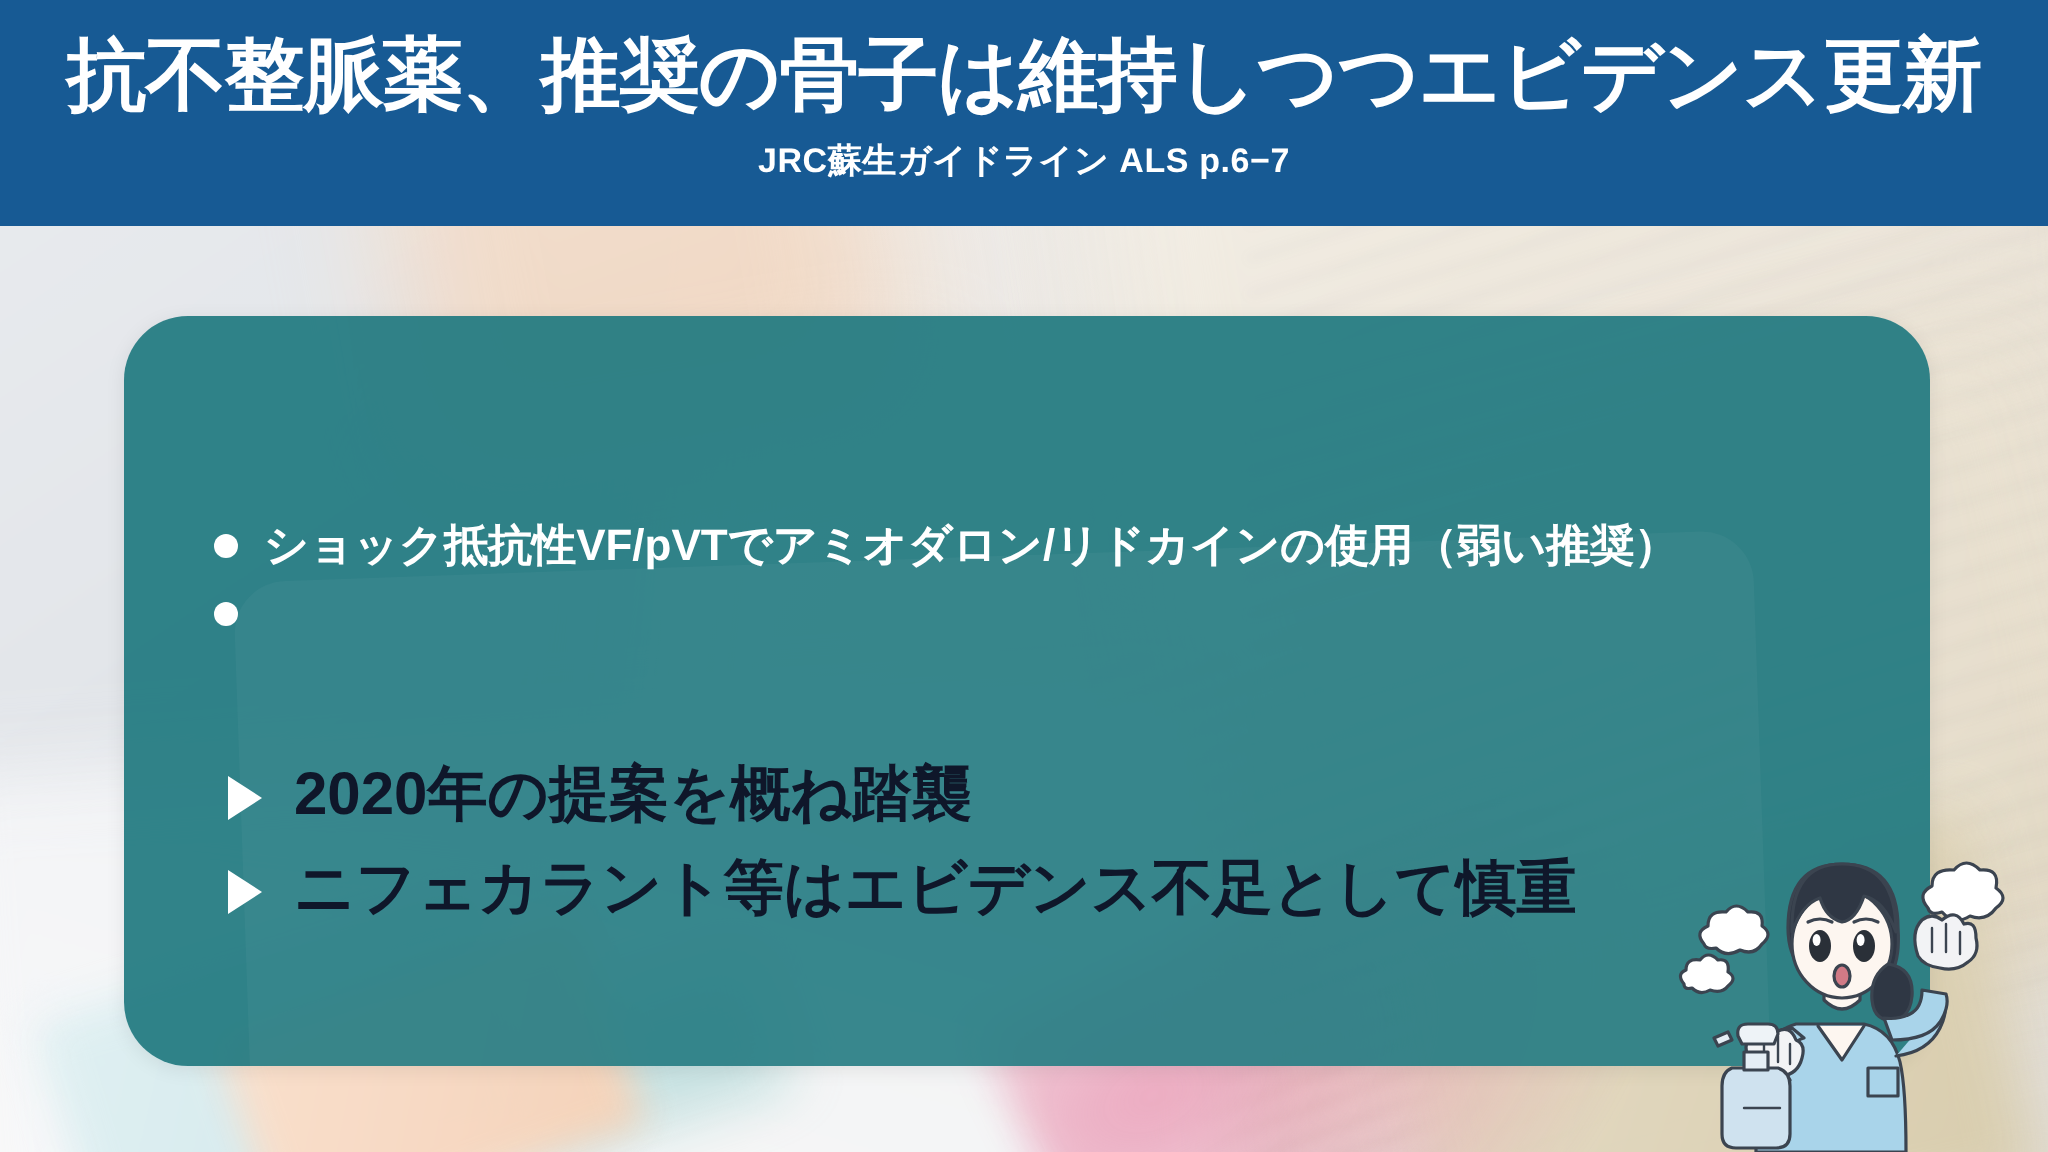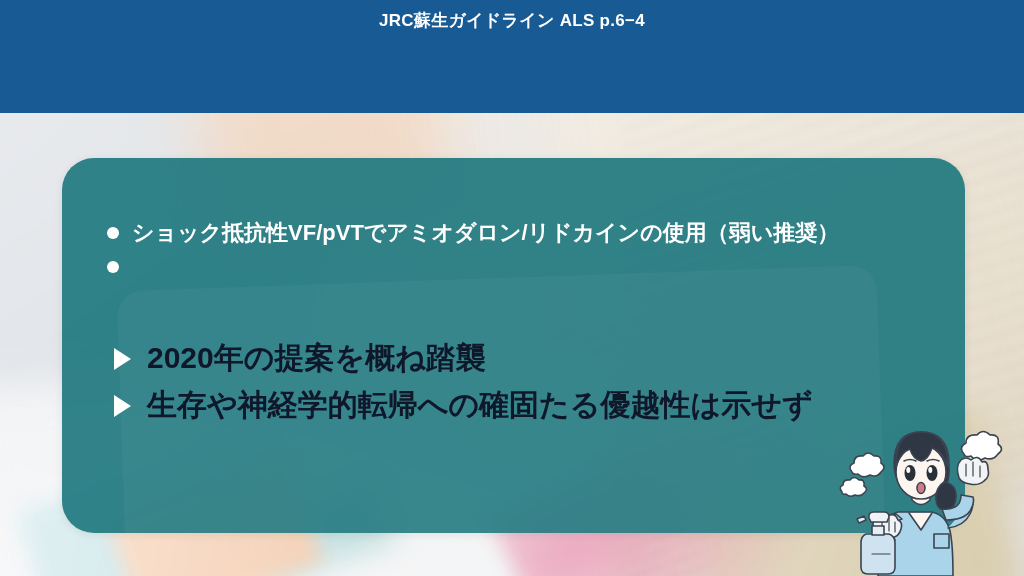--- a/index.html
+++ b/index.html
@@ -185,20 +185,21 @@
     background: rgba(255,255,255,.035);
     border-radius: 26px;
     transform: rotate(-2deg);
     pointer-events: none;
   }
 
   .card-inner {
     position: relative;
     z-index: 2;
     padding: 58px 0 0 45px;
+    margin-top: 40px;
   }
 
   .bullet-list {
     list-style: none;
     margin: 0;
     padding: 0;
   }
   .bullet-item {
     display: flex;
     align-items: flex-start;
@@ -268,21 +269,22 @@
     <div class="bg-blob blob-lines2"></div>
     <div class="bg-blob blob-gold"></div>
     <div class="bg-blob blob-white-sheet"></div>
     <div class="bg-blob blob-pink-swoosh"></div>
     <div class="bg-blob blob-teal-hint"></div>
     <div class="bg-blob blob-paper-blue"></div>
     <div class="bg-blob blob-paper-peach"></div>
   </div>
 
   <div class="header">
-    <div class="header-subtitle">JRC蘇生ガイドライン ALS p.6−4</div>
+    <div class="header-title">抗不整脈薬、推奨の骨子は維持しつつエビデンス更新</div>
+    <div class="header-subtitle">JRC蘇生ガイドライン ALS p.6−7</div>
   </div>
 
   <div class="card">
     <div class="card-sheen"></div>
     <div class="card-inner">
 
       <ul class="bullet-list">
         <li class="bullet-item">
           <span class="dot-marker"></span>
           <span>ショック抵抗性VF/pVTでアミオダロン/リドカインの使用（弱い推奨）</span>
@@ -292,21 +294,21 @@
         </li>
       </ul>
 
       <ul class="arrow-list">
         <li class="arrow-item">
           <span class="tri-marker"></span>
           <span>2020年の提案を概ね踏襲</span>
         </li>
         <li class="arrow-item">
           <span class="tri-marker"></span>
-          <span>生存や神経学的転帰への確固たる優越性は示せず</span>
+          <span>ニフェカラント等はエビデンス不足として慎重</span>
         </li>
       </ul>
 
     </div>
   </div>
 
   <div class="character">
     <svg viewBox="0 0 180 160" width="180" height="160" xmlns="http://www.w3.org/2000/svg">
       <g stroke="#3b4450" stroke-width="1.6" stroke-linejoin="round" stroke-linecap="round">
 

